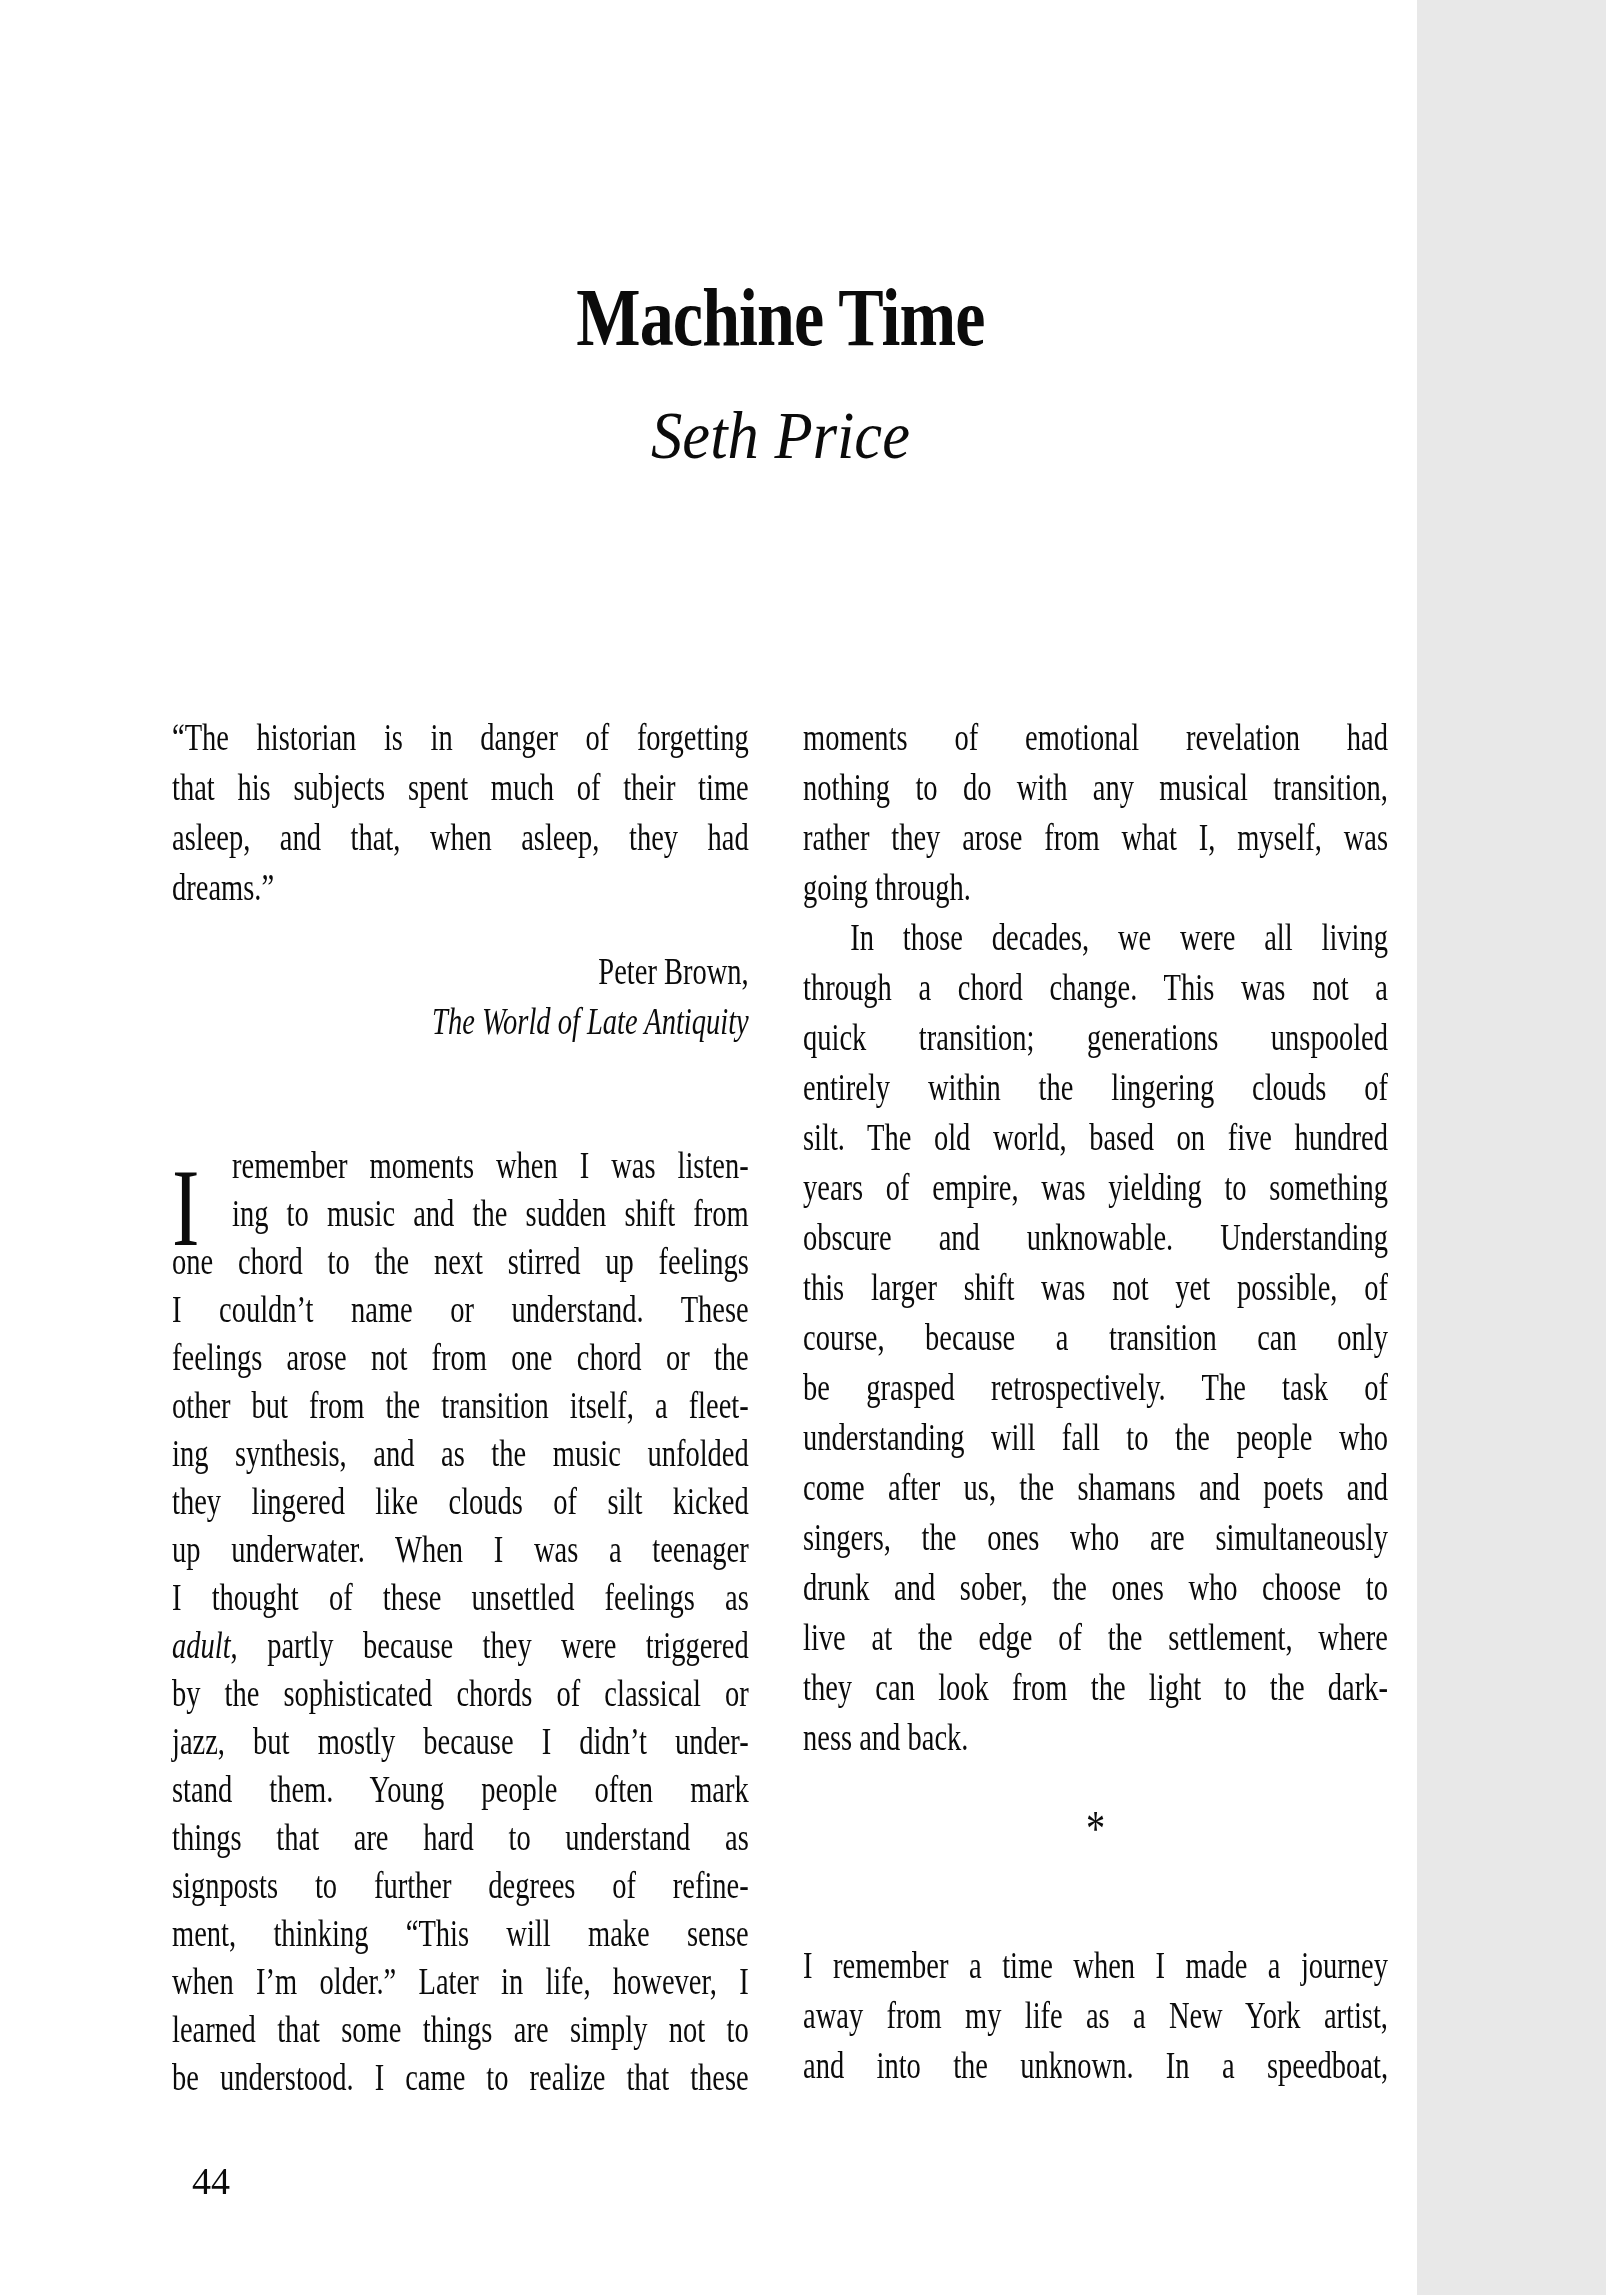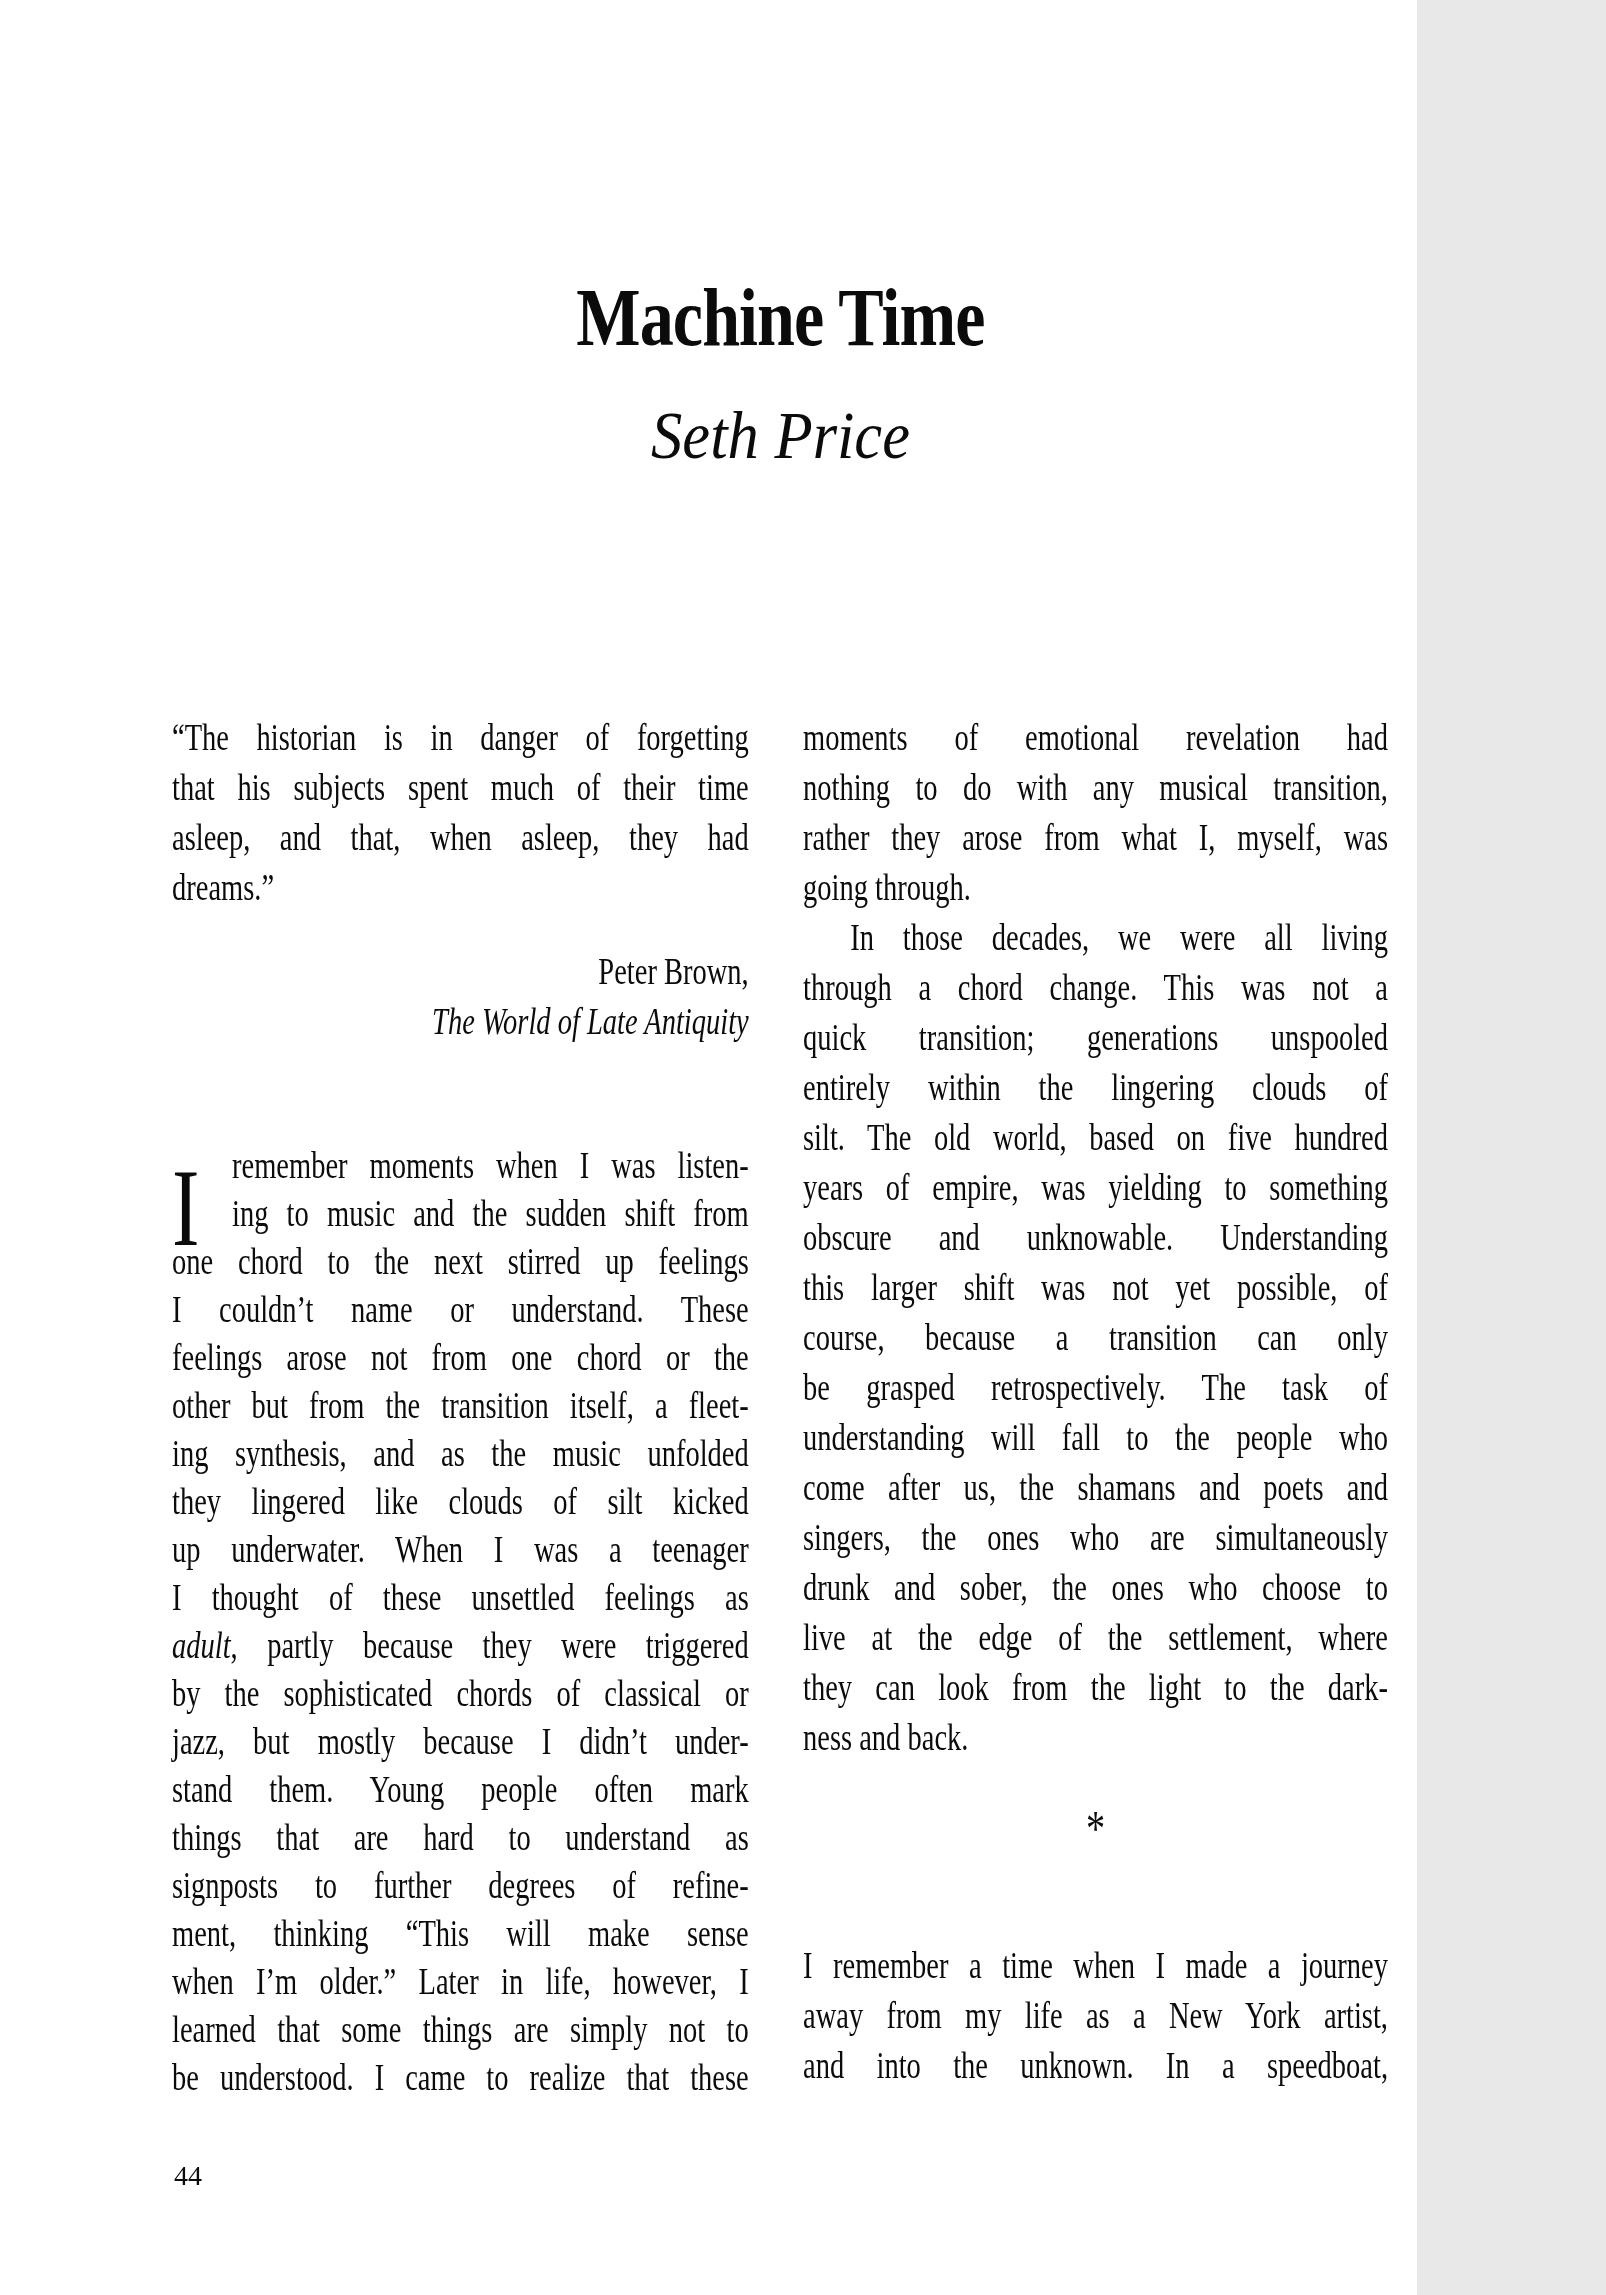--- a/index.html
+++ b/index.html
@@ -71,22 +71,22 @@
     margin-top: 41px;
     height: 50px;
     line-height: 50px;
     text-align: center;
     font-size: 51px;
   }
   .para3 { margin-top: 87px; }
 
   .pagenum {
     position: absolute;
-    left: 174px; top: 2159px;
-    font-size: 28px;
+    left: 192px; top: 2159px;
+    font-size: 38px;
     line-height: 1.2;
   }
 </style>
 </head>
 <body>
 
 <div class="page">
 
   <div class="title">Machine Time</div>
   <div class="byline">Seth Price</div>

